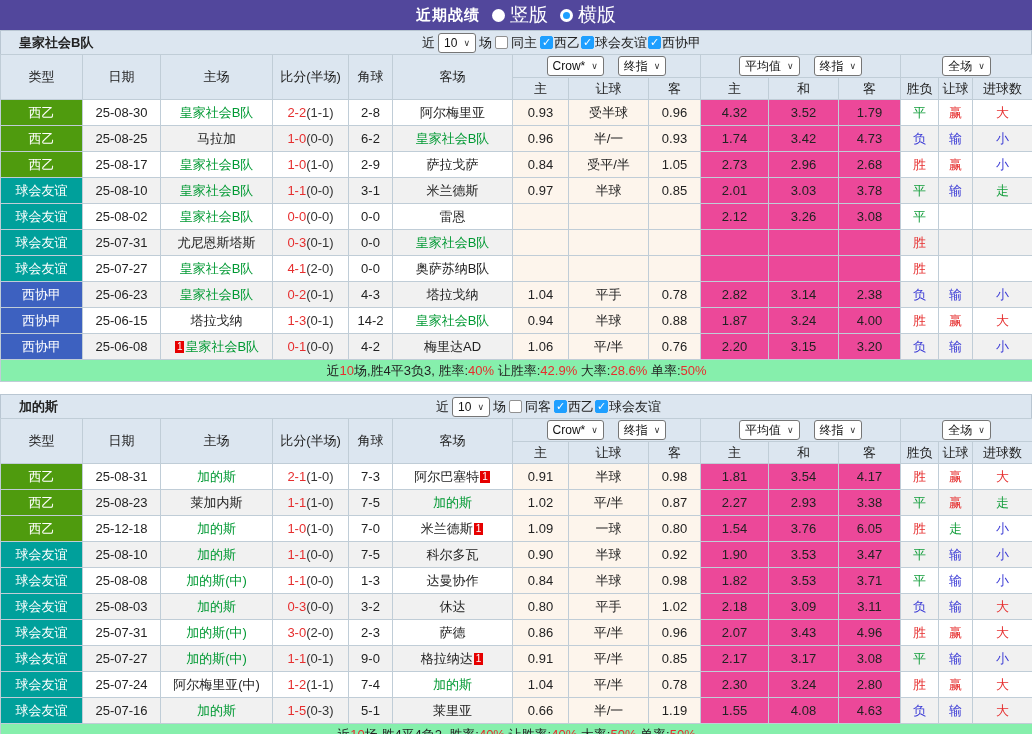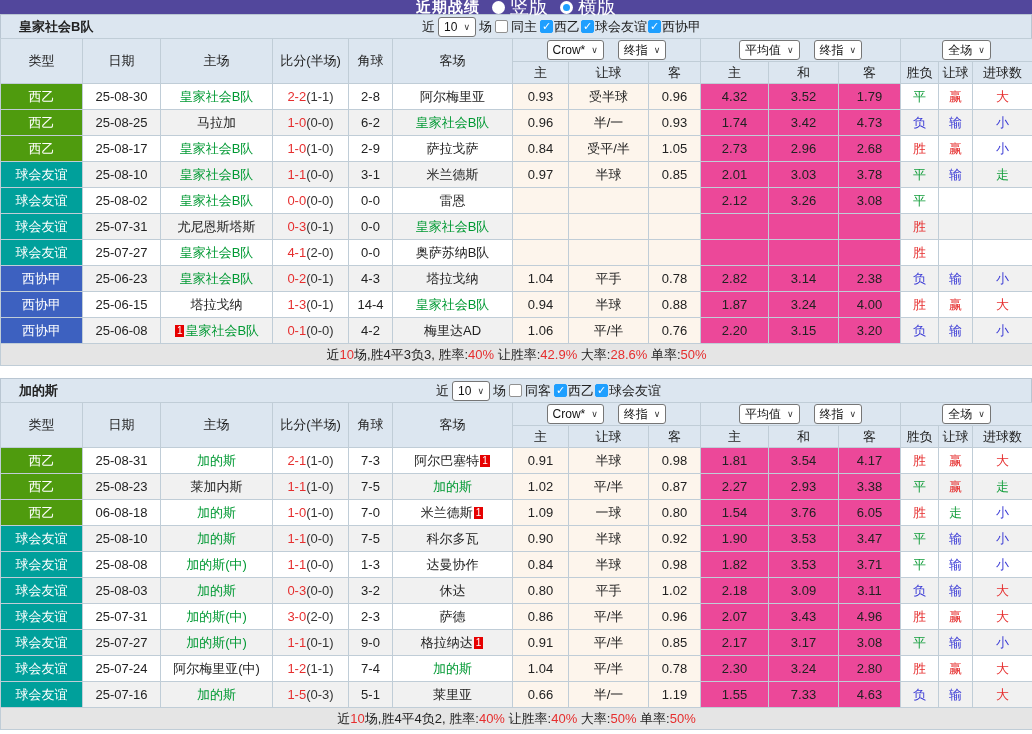--- a/index.html
+++ b/index.html
@@ -1,17 +1,17 @@
 <!DOCTYPE html>
 <html><head>
 <meta charset="utf-8">
 <style>
   html,body{margin:0;padding:0;background:#fff;}
   body{width:1032px;font-family:"Liberation Sans","DejaVu Sans",sans-serif;color:#222;}
-  .topbar{height:14px;background:#52479c;display:flex;align-items:center;justify-content:center;gap:12px;color:#fff;}
+  .topbar{height:30px;background:#52479c;display:flex;align-items:center;justify-content:center;gap:12px;color:#fff;}
   .topbar .ttl{font-weight:bold;font-size:15px;letter-spacing:1px;}
   .opt{display:inline-flex;align-items:center;gap:5px;font-size:19px;cursor:pointer;}
   .radio{width:13px;height:13px;border-radius:50%;background:#fff;display:inline-flex;align-items:center;justify-content:center;}
   .radio.on::after{content:'';width:7px;height:7px;border-radius:50%;background:#1e9fff;}
   .teamrow{background:#dce6f0;border:1px solid #b9c6d2;border-bottom:none;height:24px;display:flex;align-items:center;padding-left:18px;font-size:13px;box-sizing:border-box;}
   .teamrow .tm{font-weight:bold;color:#222;}
   .filters{margin-left:auto;display:flex;align-items:center;gap:3px;font-size:13px;}
   .f1 .filters{margin-right:330px;}
   .f2 .filters{margin-right:370px;}
   .sel{display:inline-flex;align-items:center;gap:6px;background:#fff;border:1px solid #767676;border-radius:3px;padding:0 5px;height:18px;font-size:12px;color:#111;cursor:pointer;white-space:nowrap;}
@@ -29,21 +29,21 @@
   .lg-b{background:#3d61c0;color:#fff;}
   .cream{background:#fdf5ec;}
   .lblue{background:#ec4899;}
   .green{color:#009933;}
   .red{color:#e62e2e;}
   .half{color:#333;}
   .c-r{color:#e62e2e;}
   .c-g{color:#149e3c;}
   .c-b{color:#3b3bd6;}
   .rc{background:#e60000;color:#fff;font-size:10px;padding:0 2px;margin:0 1px;display:inline-block;line-height:12px;vertical-align:1px;}
-  .sumrow td{height:21px;background:#e5e5e5;font-size:13px;}
+  .sumrow td{height:21px;background:#86efac;font-size:13px;}
   .gap{height:12px;}
   .ddwrap{display:flex;align-items:center;justify-content:center;gap:14px;}
 </style>
 </head>
 <body>
 
 <div class="topbar">
   <span class="ttl">近期战绩</span>
   <span class="opt">
     <span class="radio"></span>
@@ -282,21 +282,21 @@
         <td class="lblue">2.38</td>
         <td class="z c-b">负</td>
         <td class="z c-b">输</td>
         <td class="z c-b">小</td>
       </tr>
       <tr>
         <td class="lg-b">西协甲</td>
         <td class="z">25-06-15</td>
         <td class="z"><span>塔拉戈纳</span></td>
         <td class="z"><span class="red">1-3</span><span class="half">(0-1)</span></td>
-        <td class="z">14-4</td>
+        <td class="z">14-2</td>
         <td class="z"><span class="green">皇家社会B队</span></td>
         <td class="cream">0.94</td>
         <td class="cream">半球</td>
         <td class="cream">0.88</td>
         <td class="lblue">1.87</td>
         <td class="lblue">3.24</td>
         <td class="lblue">4.00</td>
         <td class="z c-r">胜</td>
         <td class="z c-r">赢</td>
         <td class="z c-r">大</td>
@@ -448,21 +448,21 @@
         <td class="cream">0.87</td>
         <td class="lblue">2.27</td>
         <td class="lblue">2.93</td>
         <td class="lblue">3.38</td>
         <td class="z c-g">平</td>
         <td class="z c-r">赢</td>
         <td class="z c-g">走</td>
       </tr>
       <tr>
         <td class="lg-g">西乙</td>
-        <td class="z">06-08-18</td>
+        <td class="z">25-12-18</td>
         <td class="z"><span class="green">加的斯</span></td>
         <td class="z"><span class="red">1-0</span><span class="half">(1-0)</span></td>
         <td class="z">7-0</td>
         <td class="z"><span>米兰德斯</span><span class="rc">1</span></td>
         <td class="cream">1.09</td>
         <td class="cream">一球</td>
         <td class="cream">0.80</td>
         <td class="lblue">1.54</td>
         <td class="lblue">3.76</td>
         <td class="lblue">6.05</td>
@@ -576,21 +576,21 @@
         <td class="lg-t">球会友谊</td>
         <td class="z">25-07-16</td>
         <td class="z"><span class="green">加的斯</span></td>
         <td class="z"><span class="red">1-5</span><span class="half">(0-3)</span></td>
         <td class="z">5-1</td>
         <td class="z"><span>莱里亚</span></td>
         <td class="cream">0.66</td>
         <td class="cream">半/一</td>
         <td class="cream">1.19</td>
         <td class="lblue">1.55</td>
-        <td class="lblue">7.33</td>
+        <td class="lblue">4.08</td>
         <td class="lblue">4.63</td>
         <td class="z c-b">负</td>
         <td class="z c-b">输</td>
         <td class="z c-r">大</td>
       </tr>
     </tbody>
   <tbody>
     <tr class="sumrow">
         <td colspan="15"><span>近</span><span class="red">10</span><span>场,胜4平4负2, 胜率:</span><span class="red">40%</span><span> 让胜率:</span><span class="red">40%</span><span> 大率:</span><span class="red">50%</span><span> 单率:</span><span class="red">50%</span></td>
       </tr>

